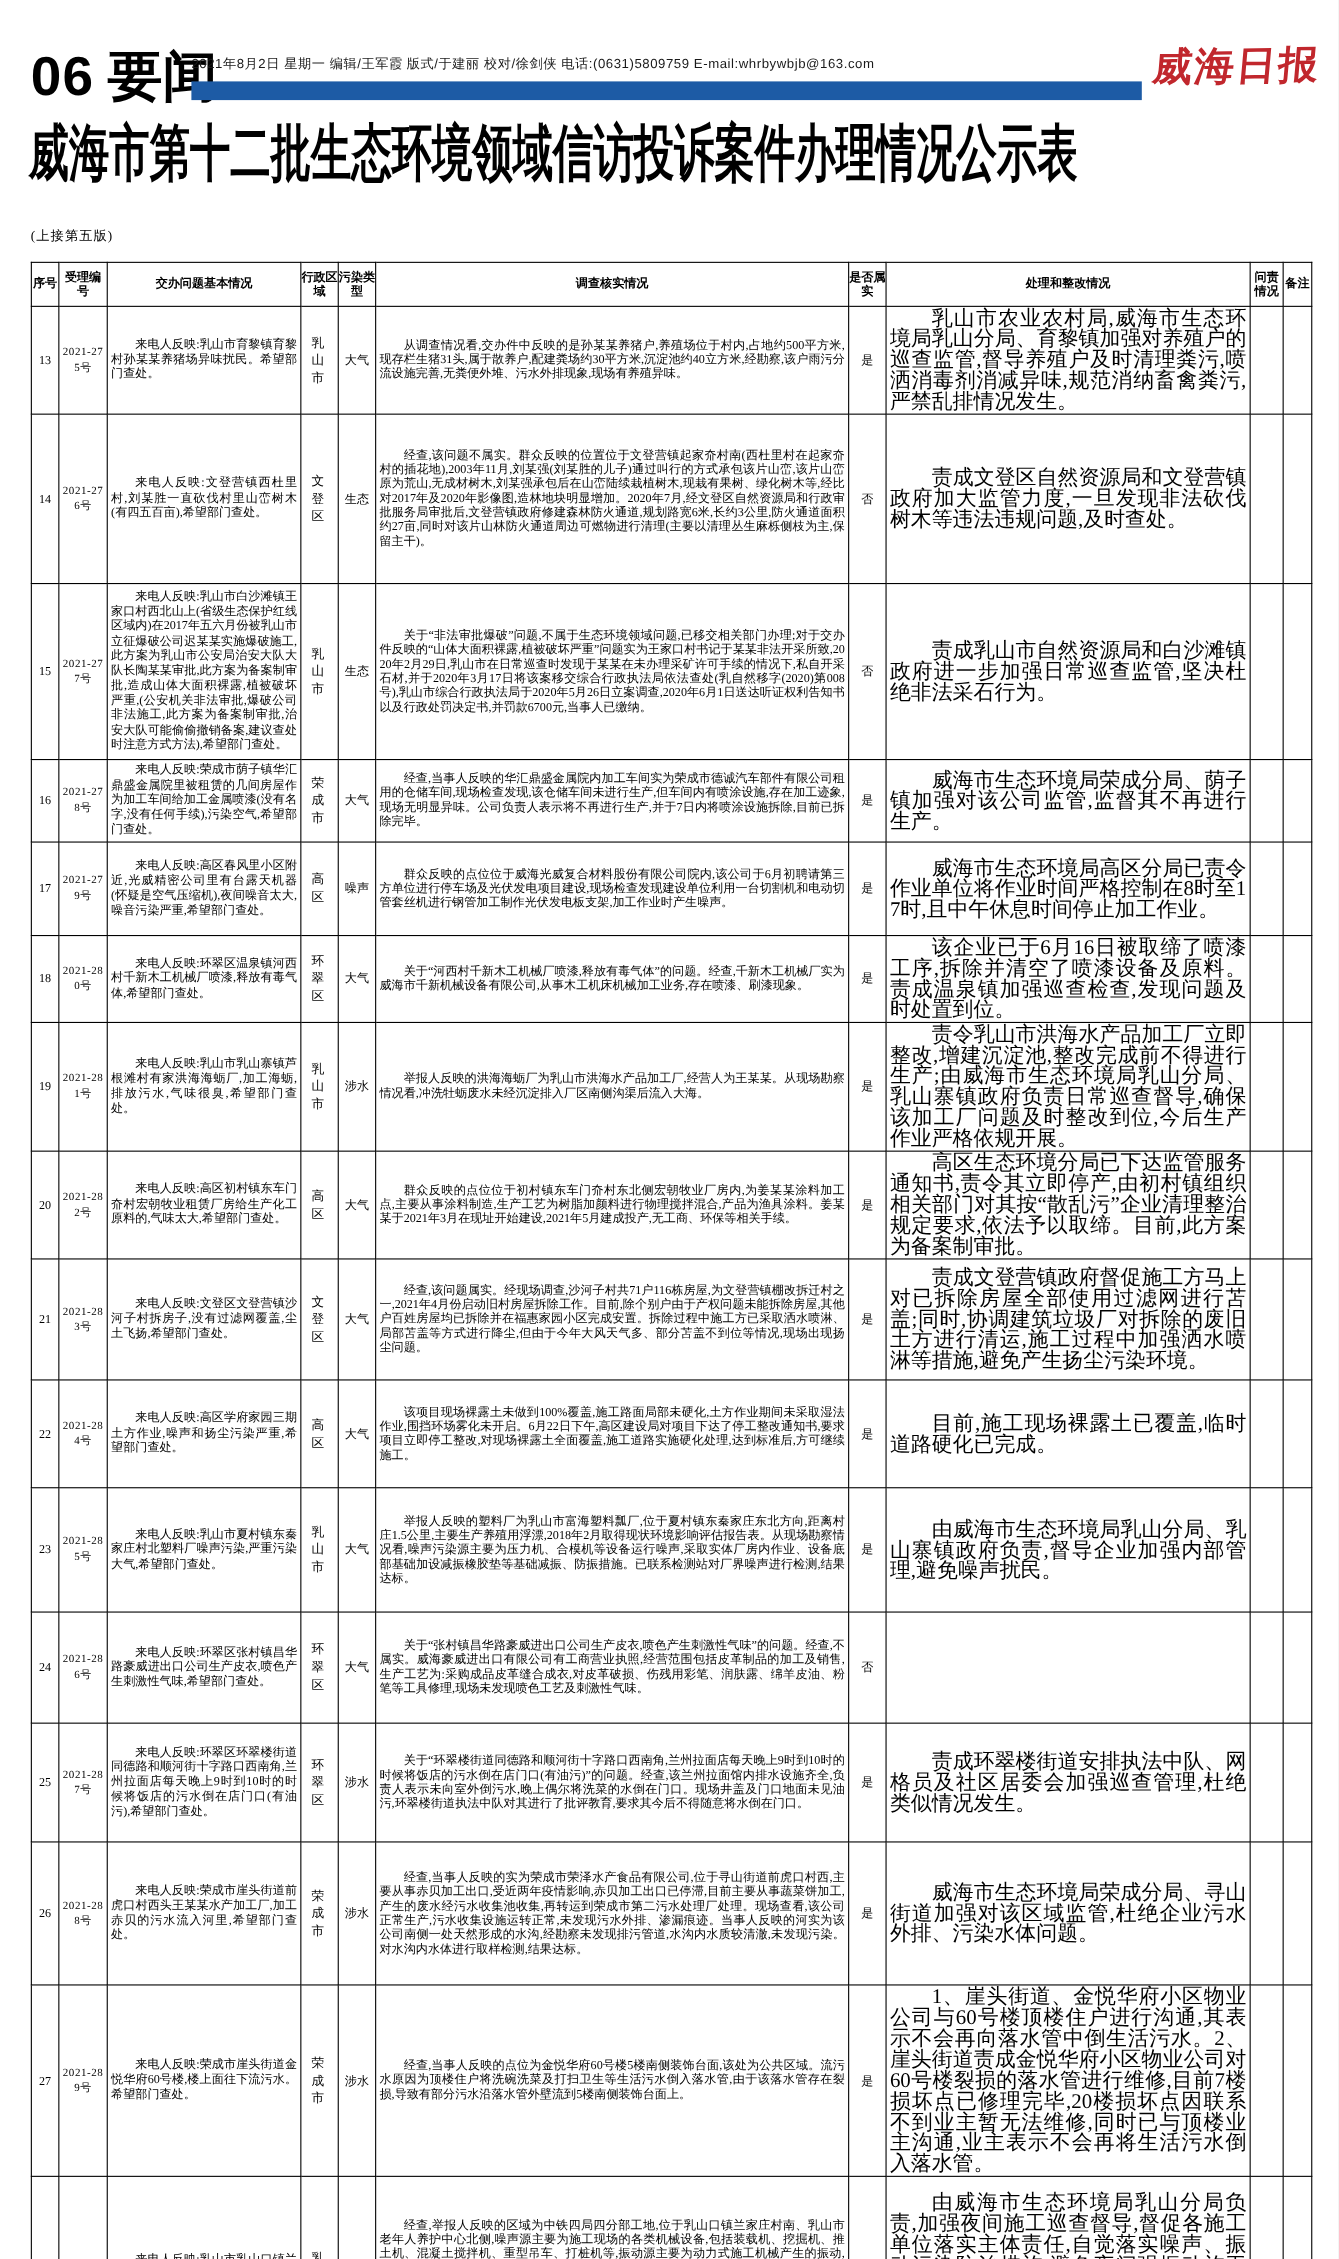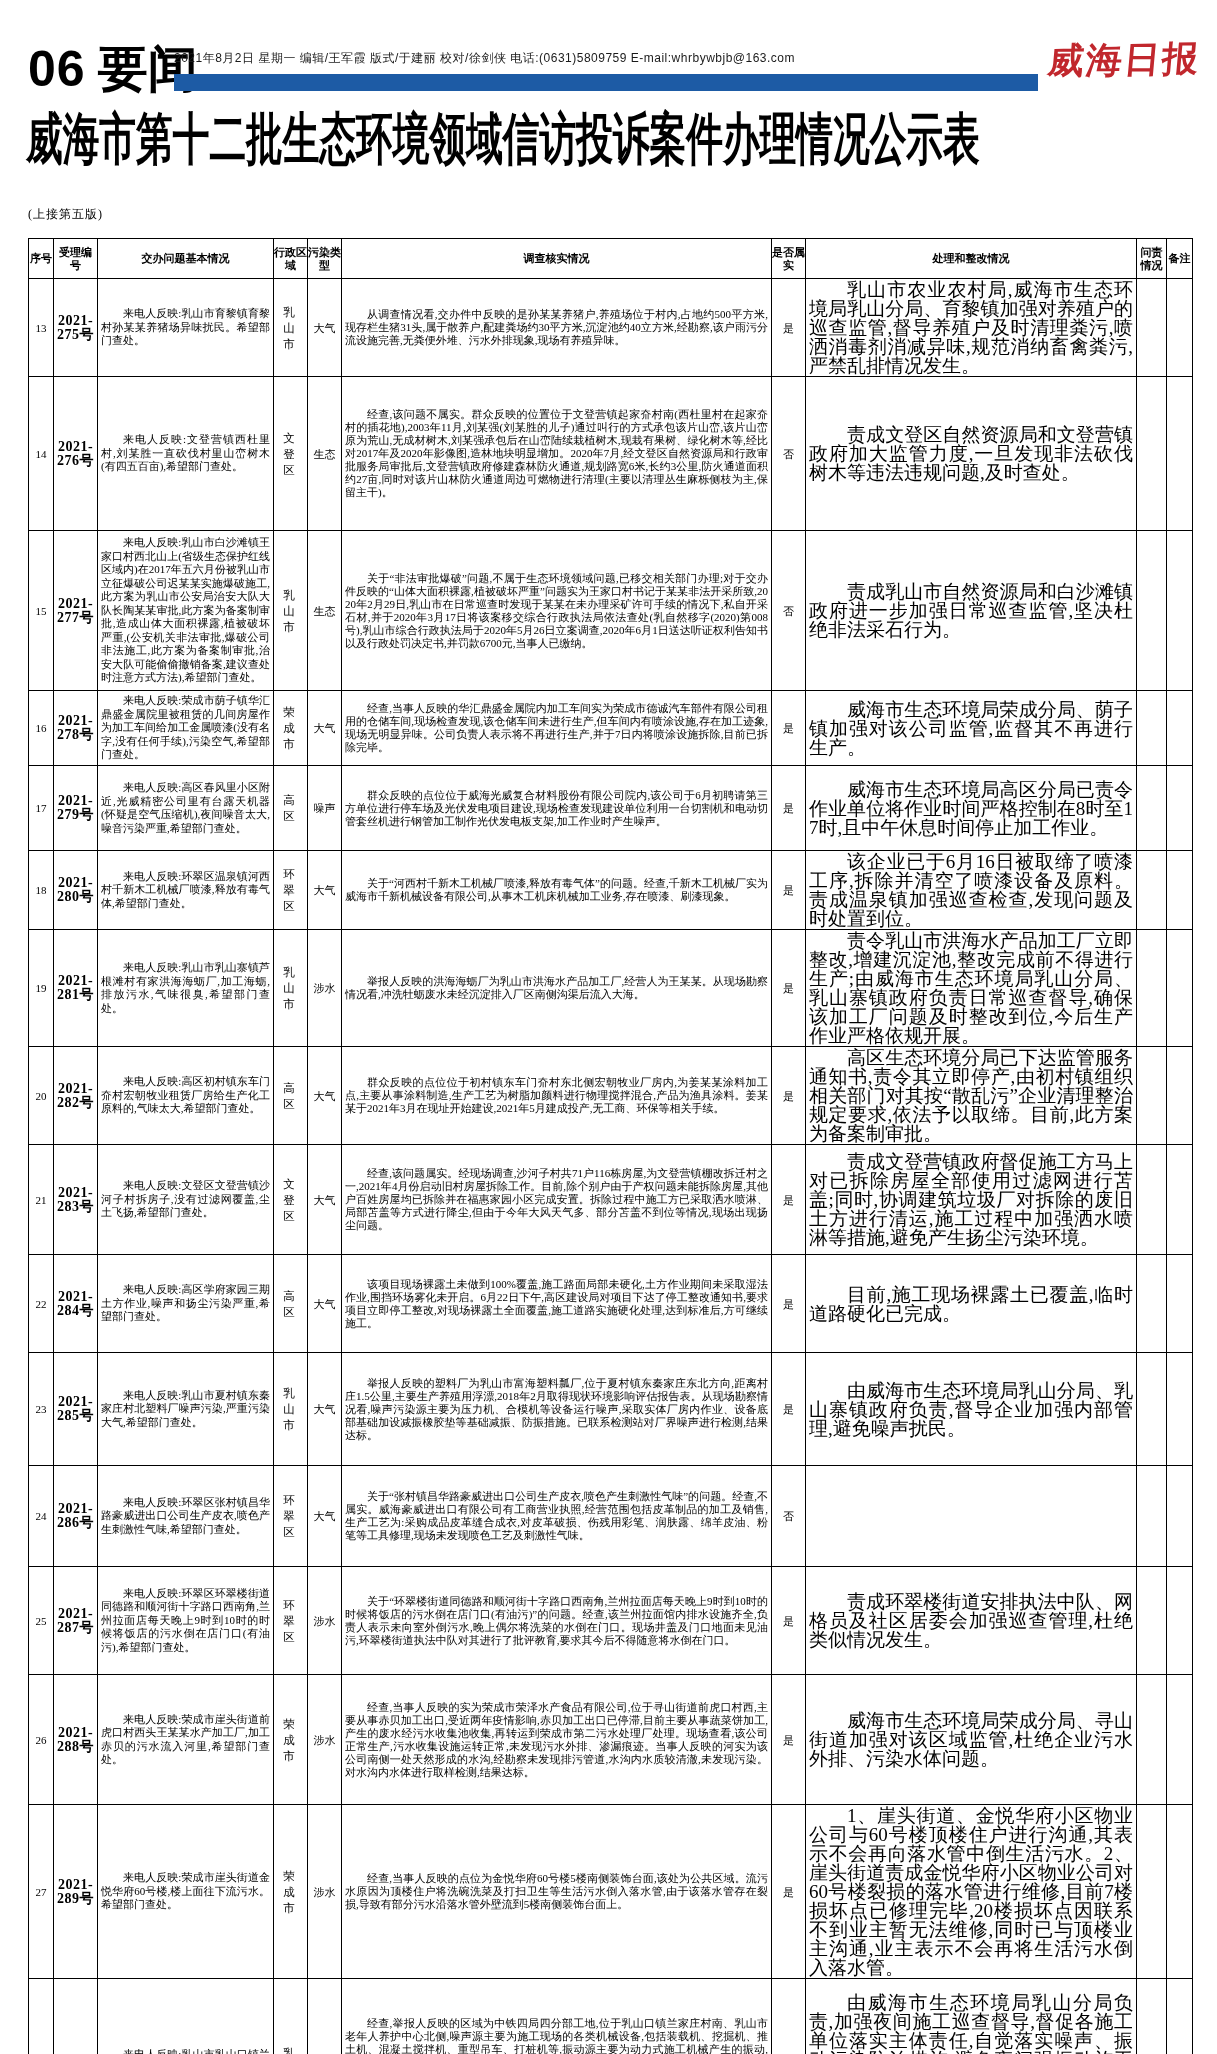--- a/index.html
+++ b/index.html
@@ -28,21 +28,21 @@
 
   
   table.cases{position:absolute;top:238px;left:28px;width:1164px;border-collapse:collapse;
               table-layout:fixed;}
   .cases th,.cases td{border:1px solid #000;padding:1px 3px;vertical-align:middle;
                       overflow:hidden;word-break:break-all;}
   .cases th{font-family:"Liberation Sans",sans-serif;font-weight:bold;font-size:11px;
             line-height:13px;text-align:center;padding:1px 0;}
   td.c-no,td.c-case,td.c-region,td.c-type,td.c-verified,td.c-account,td.c-note{
       font-size:11px;line-height:14px;text-align:center;}
-  td.c-case{font-size:14px;letter-spacing:.5px;font-weight:bold;}
+  td.c-case{font-size:10px;letter-spacing:.5px;}
   td.c-region{font-size:11.5px;line-height:16px;letter-spacing:3px;}
   td.c-problem{font-size:11px;line-height:13.5px;}
   td.c-invest{font-size:11px;line-height:13px;}
   td.c-handling{font-size:19px;line-height:19px;margin-top:32px;}
   .para{text-indent:2em;text-align:justify;}
 </style>
 </head>
 <body>
 
 <div class="page">

